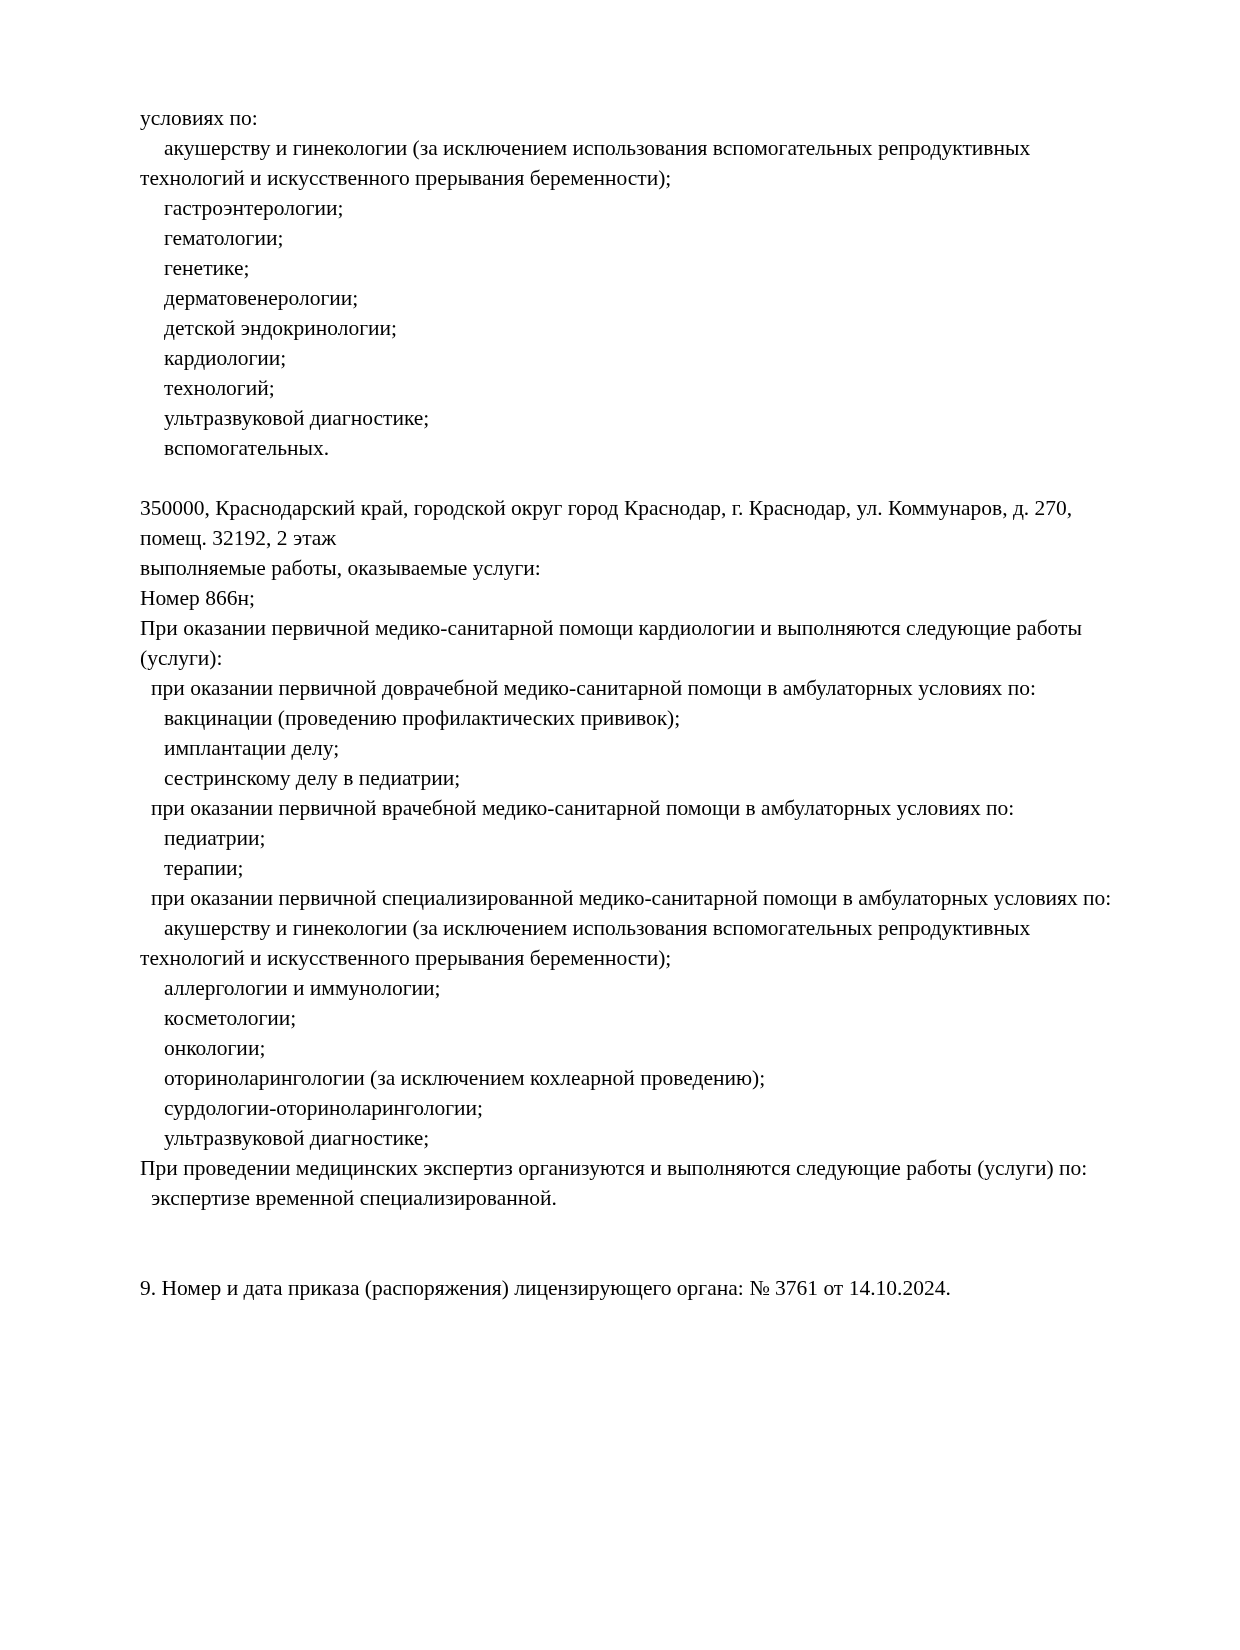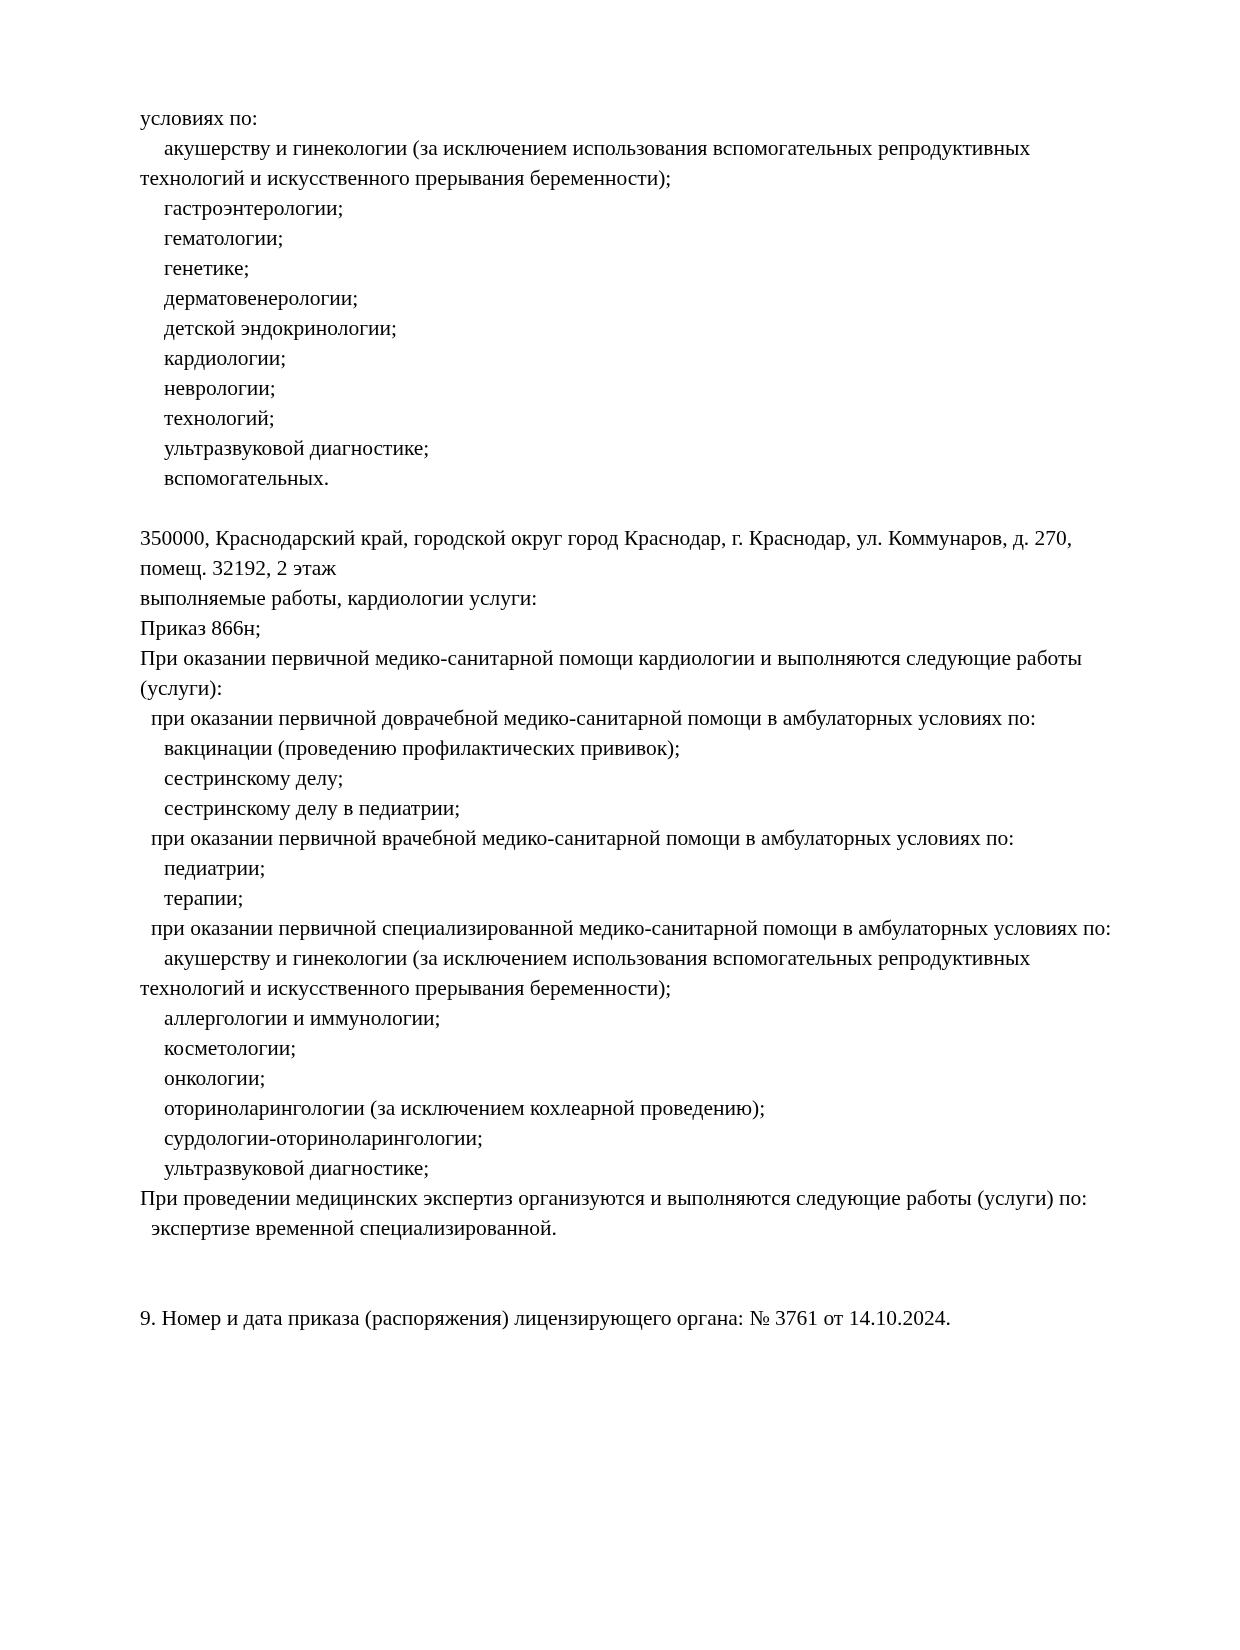--- a/index.html
+++ b/index.html
@@ -42,34 +42,33 @@
 <div class="page">
 
   <p class="ind0">условиях по:</p>
   <p class="ind2">акушерству и гинекологии (за исключением использования вспомогательных репродуктивных технологий и искусственного прерывания беременности);</p>
   <p class="ind2">гастроэнтерологии;</p>
   <p class="ind2">гематологии;</p>
   <p class="ind2">генетике;</p>
   <p class="ind2">дерматовенерологии;</p>
   <p class="ind2">детской эндокринологии;</p>
   <p class="ind2">кардиологии;</p>
-  <p class="ind2">неврологии;</p>
   <p class="ind2">технологий;</p>
   <p class="ind2">ультразвуковой диагностике;</p>
   <p class="ind2">вспомогательных.</p>
 
   <div class="blank-1"></div>
 
   <p class="ind0">350000, Краснодарский край, городской округ город Краснодар, г. Краснодар, ул. Коммунаров, д. 270, помещ. 32192, 2 этаж</p>
-  <p class="ind0">выполняемые работы, кардиологии услуги:</p>
-  <p class="ind0">Приказ 866н;</p>
+  <p class="ind0">выполняемые работы, оказываемые услуги:</p>
+  <p class="ind0">Номер 866н;</p>
   <p class="ind0">При оказании первичной медико-санитарной помощи кардиологии и выполняются следующие работы (услуги):</p>
   <p class="ind1">при оказании первичной доврачебной медико-санитарной помощи в амбулаторных условиях по:</p>
   <p class="ind2">вакцинации (проведению профилактических прививок);</p>
-  <p class="ind2">сестринскому делу;</p>
+  <p class="ind2">имплантации делу;</p>
   <p class="ind2">сестринскому делу в педиатрии;</p>
   <p class="ind1">при оказании первичной врачебной медико-санитарной помощи в амбулаторных условиях по:</p>
   <p class="ind2">педиатрии;</p>
   <p class="ind2">терапии;</p>
   <p class="ind1">при оказании первичной специализированной медико-санитарной помощи в амбулаторных условиях по:</p>
   <p class="ind2">акушерству и гинекологии (за исключением использования вспомогательных репродуктивных технологий и искусственного прерывания беременности);</p>
   <p class="ind2">аллергологии и иммунологии;</p>
   <p class="ind2">косметологии;</p>
   <p class="ind2">онкологии;</p>
   <p class="ind2">оториноларингологии (за исключением кохлеарной проведению);</p>

